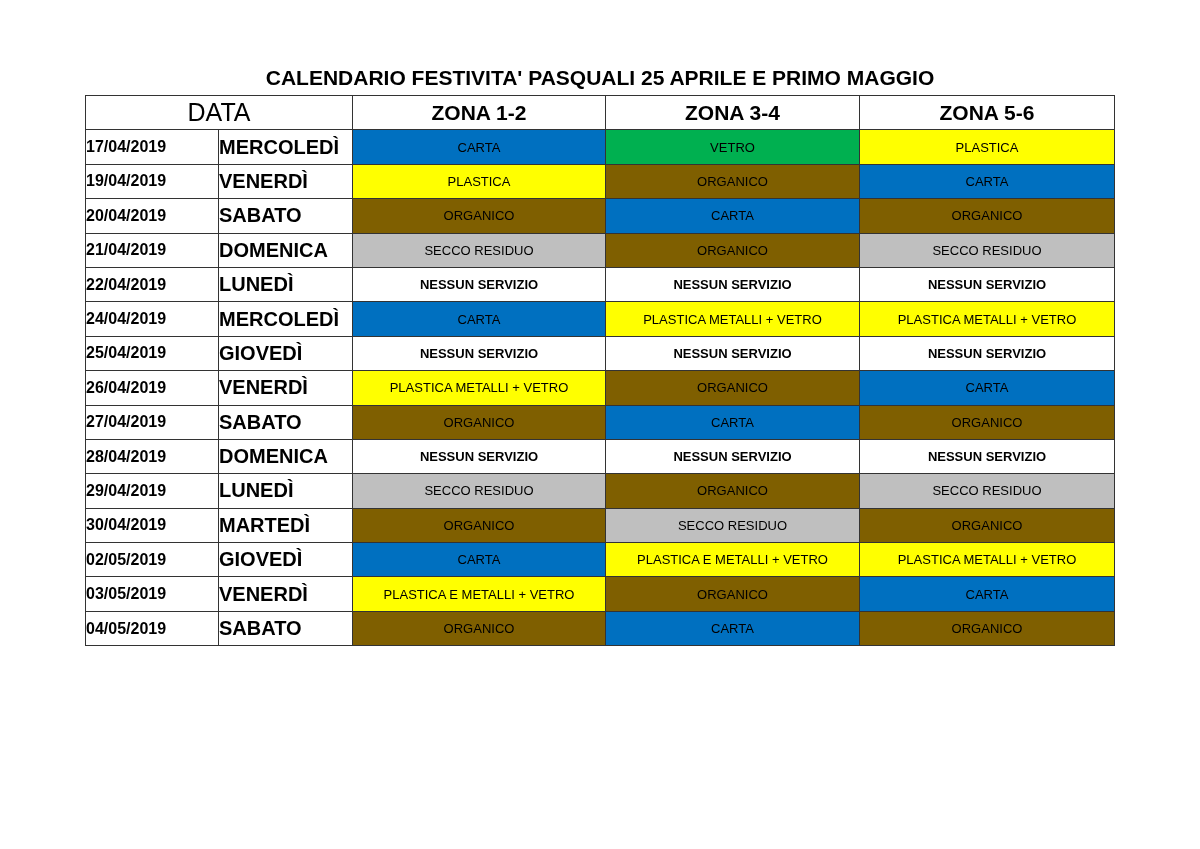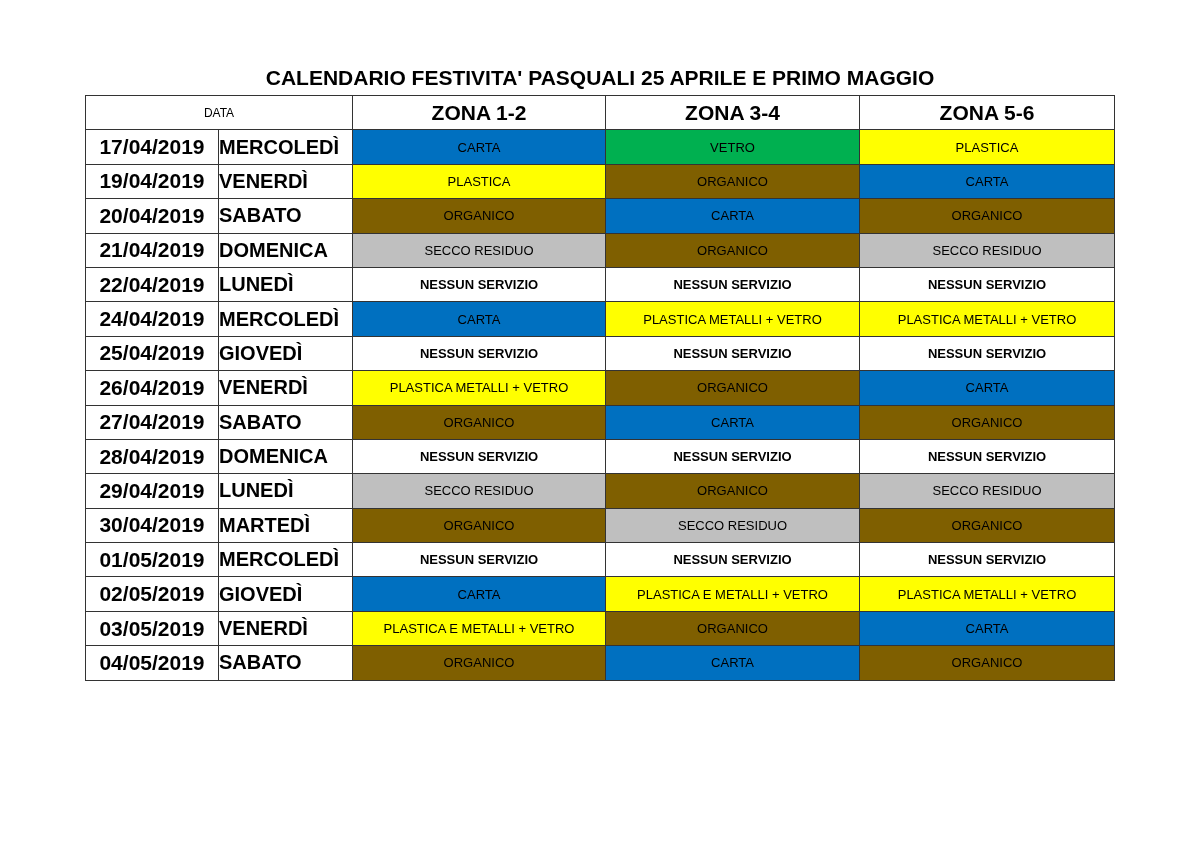--- a/index.html
+++ b/index.html
@@ -1,22 +1,22 @@
 <!DOCTYPE html>
 <html><head>
   <meta charset="utf-8">
   <style>
     html, body { margin: 0; padding: 0; background: #ffffff; }
     body { width: 1200px; height: 849px; position: relative; overflow: hidden; font-family: "Liberation Sans", sans-serif; color: #000; }
     .title { position: absolute; top: 66px; left: 0; width: 1200px; text-align: center; font-weight: bold; font-size: 21px; letter-spacing: 0px; }
     table.cal { position: absolute; top: 95px; left: 85px; border-collapse: collapse; table-layout: fixed; width: 1029px; }
     table.cal td, table.cal th { border: 1.5px solid #333; padding: 0; height: 33.4px; overflow: hidden; white-space: nowrap; }
     th.hdr { font-weight: bold; font-size: 21px; text-align: center; background: #fff; }
-    th.hdr.data { font-size: 12px; font-weight: normal; }
-    td.date { font-weight: bold; font-size: 21px; padding-left: 8px; text-align: center; }
+    th.hdr.data { font-size: 25px; font-weight: normal; }
+    td.date { font-weight: bold; font-size: 16px; padding-left: 8px; }
     td.day { font-weight: bold; font-size: 20px; padding-left: 4px; }
     td.svc { text-align: center; font-size: 13px; }
     td.svc.none { font-weight: bold; }
   </style>
 </head>
 <body>
 
 <div class="title">CALENDARIO FESTIVITA' PASQUALI 25 APRILE E PRIMO MAGGIO</div>
 
 <table class="cal">
@@ -114,27 +114,20 @@
         <td class="svc" style="background: rgb(191, 191, 191);">SECCO RESIDUO</td>
       </tr>
       <tr>
         <td class="date">30/04/2019</td>
         <td class="day">MARTEDÌ</td>
         <td class="svc" style="background: rgb(127, 95, 0);">ORGANICO</td>
         <td class="svc" style="background: rgb(191, 191, 191);">SECCO RESIDUO</td>
         <td class="svc" style="background: rgb(127, 95, 0);">ORGANICO</td>
       </tr>
       <tr>
-        <td class="date">01/05/2019</td>
-        <td class="day">MERCOLEDÌ</td>
-        <td class="svc none" style="background: rgb(255, 255, 255);">NESSUN SERVIZIO</td>
-        <td class="svc none" style="background: rgb(255, 255, 255);">NESSUN SERVIZIO</td>
-        <td class="svc none" style="background: rgb(255, 255, 255);">NESSUN SERVIZIO</td>
-      </tr>
-      <tr>
         <td class="date">02/05/2019</td>
         <td class="day">GIOVEDÌ</td>
         <td class="svc" style="background: rgb(0, 112, 192);">CARTA</td>
         <td class="svc" style="background: rgb(255, 255, 0);">PLASTICA E METALLI + VETRO</td>
         <td class="svc" style="background: rgb(255, 255, 0);">PLASTICA METALLI + VETRO</td>
       </tr>
       <tr>
         <td class="date">03/05/2019</td>
         <td class="day">VENERDÌ</td>
         <td class="svc" style="background: rgb(255, 255, 0);">PLASTICA E METALLI + VETRO</td>

